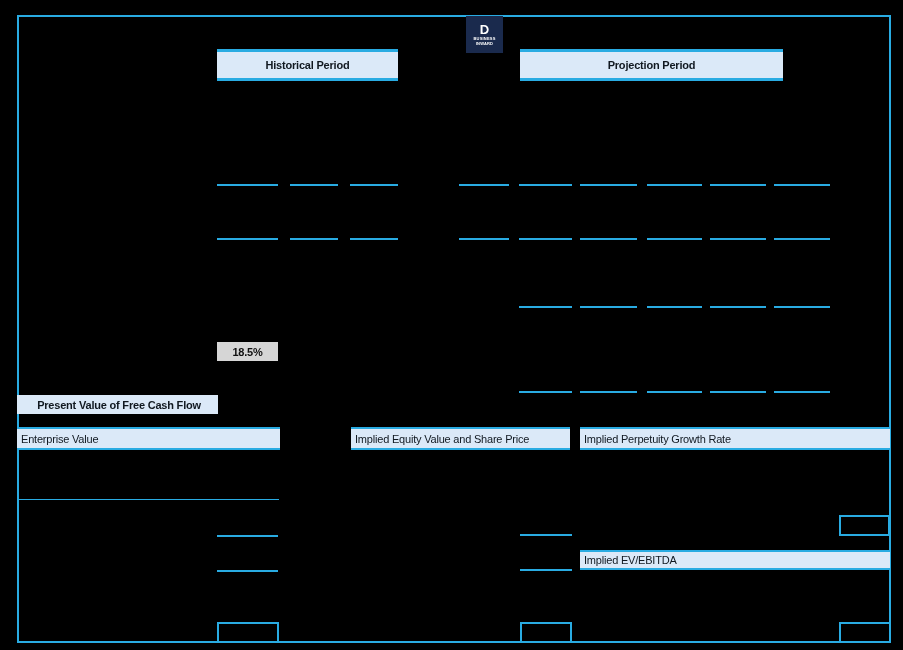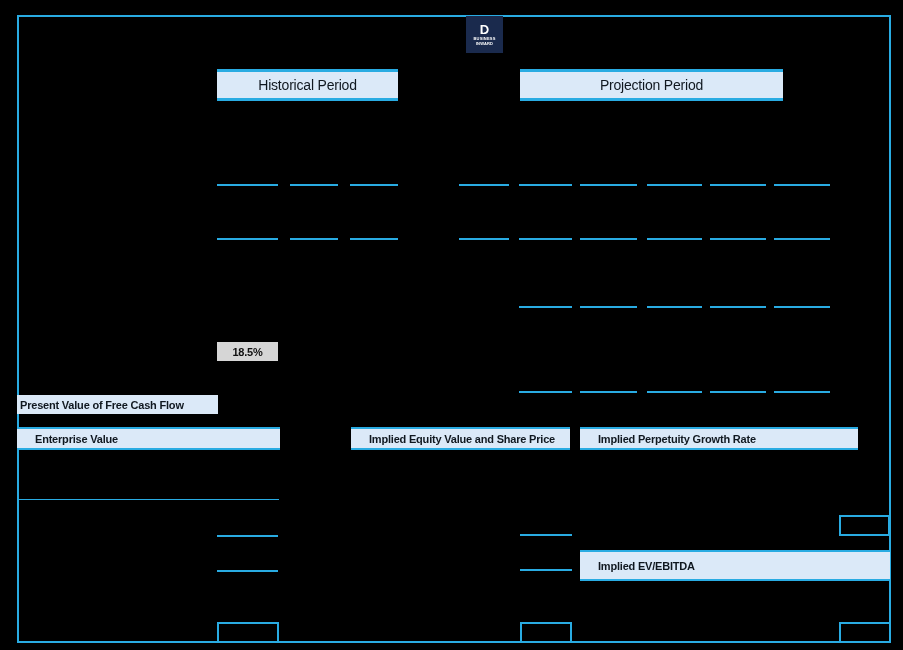--- a/index.html
+++ b/index.html
@@ -42,24 +42,23 @@
   }
   .logo-text{
     color:#ffffff;font-size:4px;line-height:4px;font-weight:bold;
     letter-spacing:.2px;text-align:center;
   }
   
   .period-header{
     height:32px;background:var(--header-fill);
     border-top:3px solid var(--accent);
     border-bottom:3px solid var(--accent);
-    color:var(--text-dark);font-weight:normal;font-size:14px;
+    color:var(--text-dark);font-weight:bold;font-size:11px;
     display:flex;align-items:center;justify-content:center;
     letter-spacing:-0.2px;
-    margin-top:20px;
   }
   .hdr-historical{left:217px;top:49px;width:181px;}
   .hdr-projection{left:520px;top:49px;width:263px;}
   
   .ul{position:absolute;height:2px;background:var(--accent);}
   .thin-line{position:absolute;height:1px;background:var(--accent);}
   
   .gray-cell{
     left:217px;top:342px;width:61px;height:19px;
     background:var(--gray-fill);color:#111111;
@@ -67,34 +66,34 @@
     display:flex;align-items:center;justify-content:center;
     letter-spacing:-0.2px;
   }
   
   .label-bar{
     background:var(--header-fill);color:var(--text-dark);
     font-weight:bold;font-size:11px;letter-spacing:-0.2px;
     display:flex;align-items:center;
     padding-left:3px;
   }
-  .pv-fcf{left:17px;top:395px;width:201px;height:19px;}
+  .pv-fcf{left:17px;top:395px;width:201px;height:19px;justify-content:center;}
   
   .section-bar{
     background:var(--header-fill);color:var(--text-dark);
     border-top:2px solid var(--accent);
     border-bottom:2px solid var(--accent);
-    font-weight:bold;font-size:11px;letter-spacing:-0.2px;
+    font-weight:normal;font-size:11px;letter-spacing:-0.2px;
     display:flex;align-items:center;
-    padding-left:18px;
+    padding-left:4px;
   }
   .sec-ev{left:17px;top:427px;width:263px;height:23px;}
   .sec-equity{left:351px;top:427px;width:219px;height:23px;}
-  .sec-perp{left:580px;top:427px;width:278px;height:23px;}
-  .sec-evebitda{left:580px;top:550px;width:310px;height:31px;}
+  .sec-perp{left:580px;top:427px;width:310px;height:23px;}
+  .sec-evebitda{left:580px;top:550px;width:310px;height:20px;}
   
   .outline-box{
     border:2px solid var(--accent);background:transparent;
   }
 </style>
 </head>
 <body>
 
 <div class="abs sheet-border"></div>
 

